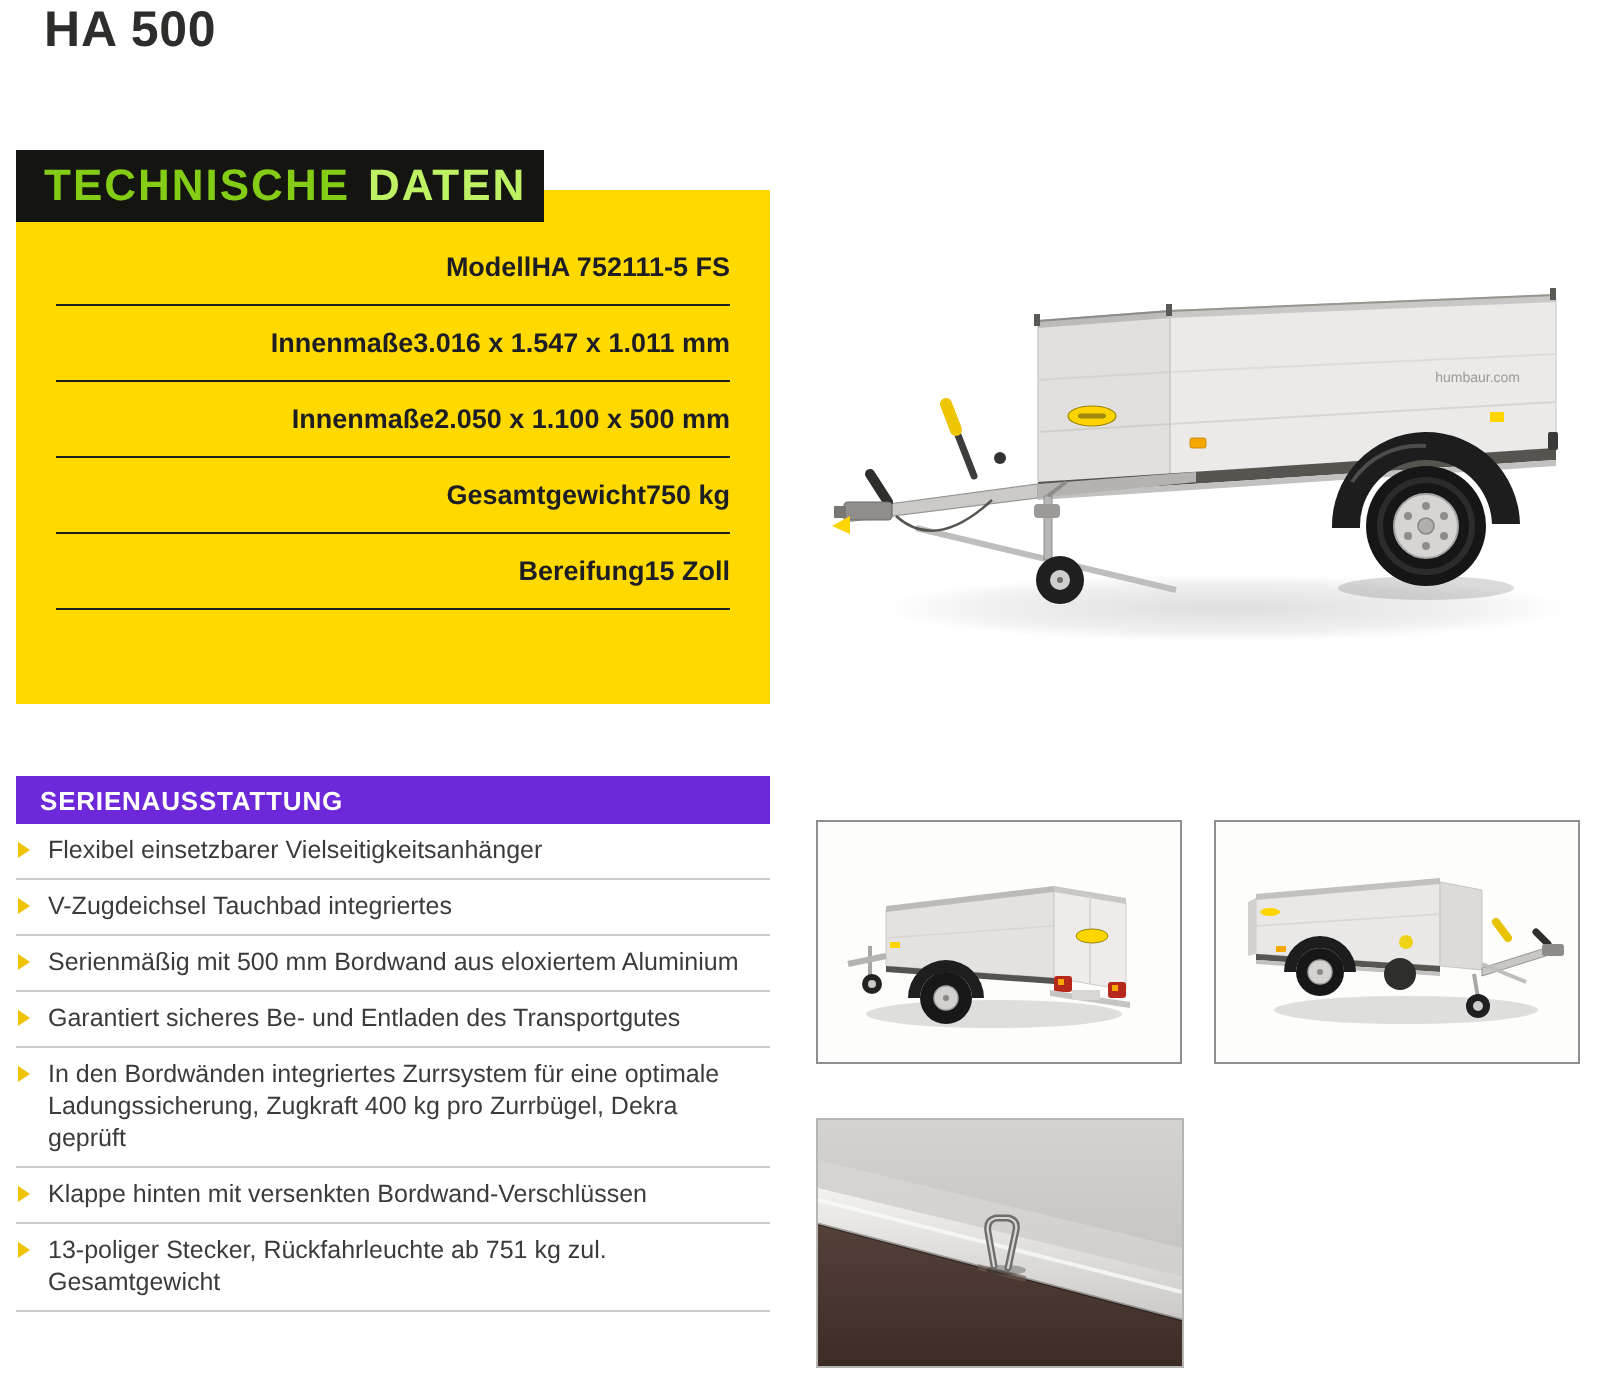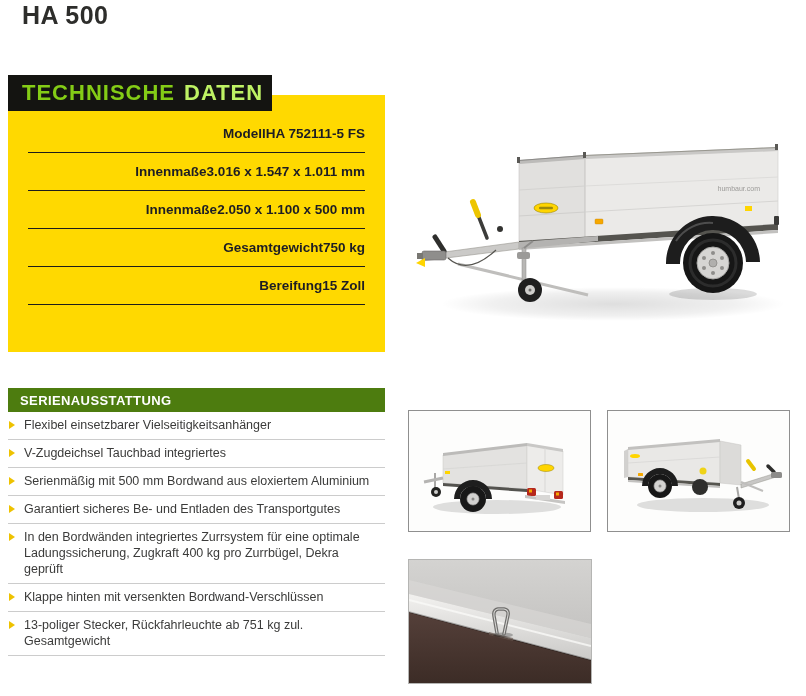--- a/index.html
+++ b/index.html
@@ -24,21 +24,21 @@
   .tech-header .hw { color:#84cc16; margin-right:9px; }
   .tech-header .hy { color:#bef264; }
   .tech-row {
     height:37px; margin:0 20px; border-bottom:1px solid #1d1d1b;
     display:flex; justify-content:flex-end; align-items:center;
     font-size:13.5px; font-weight:bold; color:#1d1d24;
   }
   
   .features-bar {
     position:absolute; left:8px; top:388px; width:377px; height:24px;
-    background:#4d7c0f; color:#ffffff; display:flex; align-items:center;
+    background:#6d28d9; color:#ffffff; display:flex; align-items:center;
     box-sizing:border-box; padding-left:12px; font-size:13px; font-weight:bold;
     letter-spacing:0.4px;
   }
   .features-list { position:absolute; left:8px; top:412px; width:377px; }
   .feature-item {
     position:relative; padding:5px 4px 6px 16px; border-bottom:1px solid #cccccc;
     font-size:12.5px; line-height:16px; color:#3b3b3a;
   }
   .feature-item .bullet {
     position:absolute; left:1px; top:9px; width:0; height:0;

